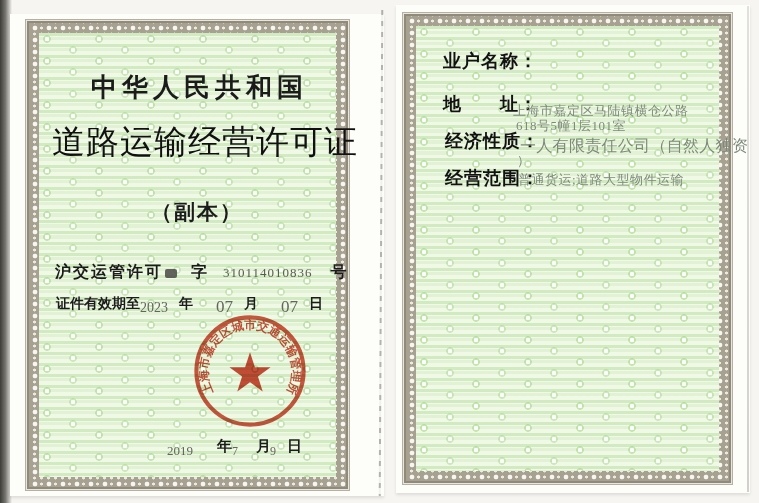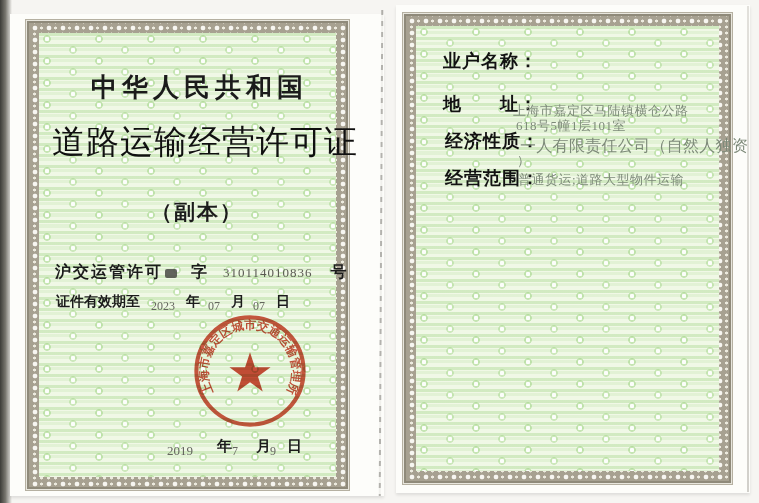--- a/index.html
+++ b/index.html
@@ -73,23 +73,23 @@
 
   .license-line { top:248px; left:45px; font-family:"Liberation Serif", serif; font-weight:700; font-size:16px; white-space:nowrap; }
   .license-line .prefix { letter-spacing:2px; }
   .redaction { display:inline-block; width:12px; height:9px; background:#4a4a46; border-radius:2px; margin-left:2px; filter:blur(.4px); opacity:.85; vertical-align:middle; }
   .license-line .zi { margin-left:14px; }
   .license-line .number { margin-left:16px; font-size:13px; font-weight:400; letter-spacing:1px; color:#5a5a52; }
   .license-line .suffix { margin-left:18px; }
 
   .validity-line { top:279px; left:46px; font-family:"Liberation Serif", serif; font-weight:700; font-size:14px; white-space:nowrap; }
   .typed { display:inline-block; font-family:"Liberation Serif", serif; font-weight:400; color:#64655e; transform:translateY(4px); }
-  .validity-line .v-year  { font-size:12px; margin-left:11px; }
+  .validity-line .v-year  { font-size:14px; margin-left:0; }
   .validity-line .u       { margin-left:11px; }
-  .validity-line .v-num   { font-size:12px; margin-left:8px; }
+  .validity-line .v-num   { font-size:17px; margin-left:23px; }
 
   .seal-svg { position:absolute; left:181px; top:298px; mix-blend-mode:multiply; opacity:.92; }
   .issuer { top:390px; left:168px; width:144px; text-align:center; font-size:15px; letter-spacing:3px; color:#1f1f1f; }
 
   .issue-date { top:423px; left:0; width:374px; height:30px; }
   .issue-date span { position:absolute; }
   .d-gray { font-family:"Liberation Serif", serif; color:#64655e; }
   .i-year { left:157px; top:6px; font-size:13px; }
   .i-yu   { left:207px; top:0;  font-family:"Liberation Serif", serif; font-weight:700; font-size:15px; color:#1b1b1b; }
   .i-month{ left:222px; top:7px; font-size:12px; }

